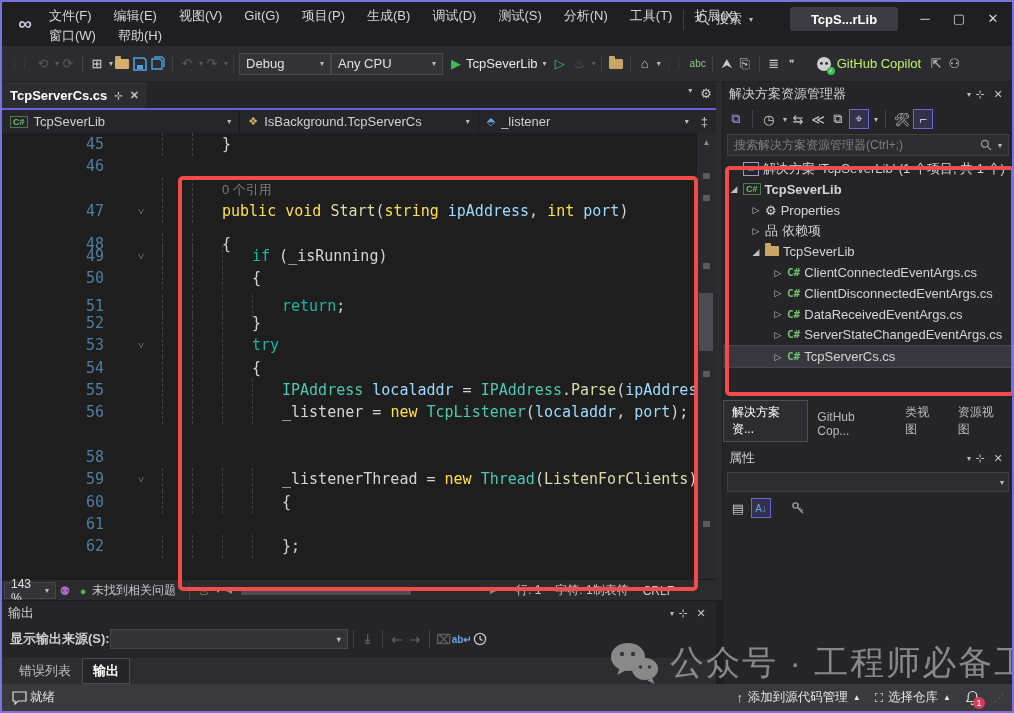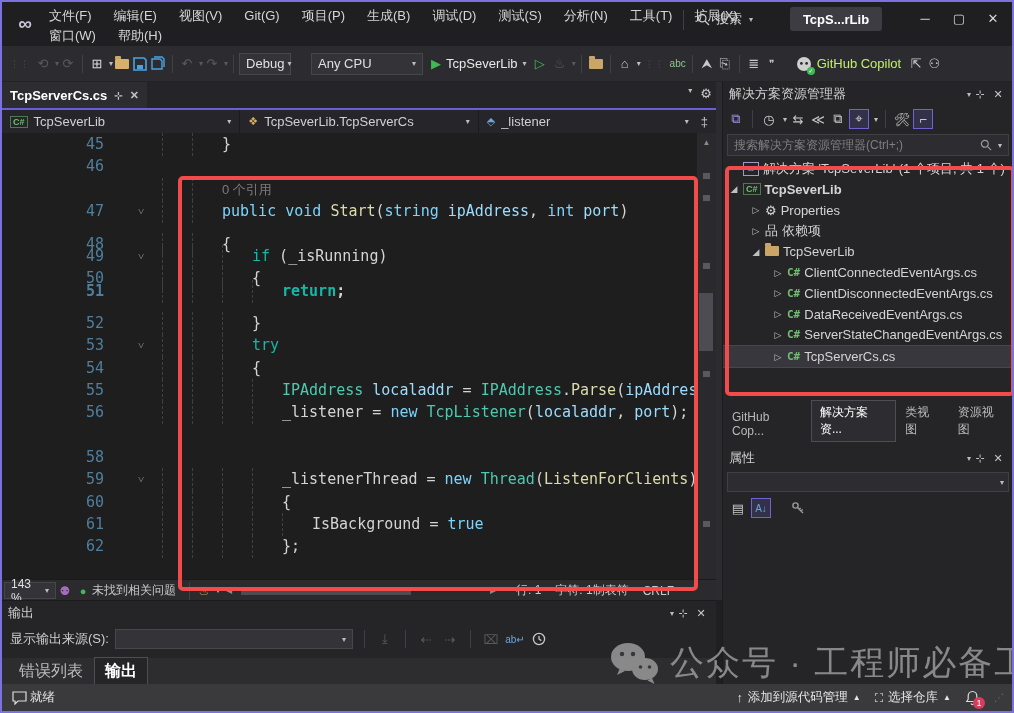--- a/index.html
+++ b/index.html
@@ -12,21 +12,21 @@
   .dis{color:#5a5a5a !important;}
   .sep{width:1px;height:18px;background:#3f3f46;margin:0 5px;}
   .caret{font-size:8px;color:#bdbdbd;margin-left:3px;}
   
   #titlebar{left:0;top:0;width:1010px;height:44px;background:#1f1f22;}
   #vslogo{left:10px;top:9px;width:26px;height:26px;font-size:19px;font-weight:bold;color:#c9c6d8;display:flex;align-items:center;justify-content:center;}
   .menu-item{padding:2px 11px;color:#d6d6d6;cursor:default;}
   #menurow1{left:36px;top:3px;height:21px;}
   #menurow2{left:36px;top:23px;height:21px;}
   #tb-search{left:692px;top:6px;height:22px;color:#cfcfcf;}
-  #tb-title{left:788px;top:5px;width:92px;height:24px;background:#3c3c42;border-radius:3px;
+  #tb-title{left:788px;top:5px;width:108px;height:24px;background:#3c3c42;border-radius:3px;
             display:flex;align-items:center;justify-content:center;font-weight:bold;color:#fff;}
   .winctl{width:34px;height:26px;display:flex;align-items:center;justify-content:center;color:#d6d6d6;font-size:13px;}
   #winctls{right:2px;top:3px;}
   
   #toolbar{left:0;top:44px;width:1010px;height:36px;background:#2c2c30;border-bottom:1px solid #232327;padding-left:4px;box-sizing:border-box;}
   .combo{height:22px;background:#333338;border:1px solid #46464c;display:flex;align-items:center;
          padding:0 6px;color:#e0e0e0;justify-content:space-between;box-sizing:border-box;}
   .play{color:#3fba54;font-size:13px;}
   .grip{color:#4a4a50;font-size:9px;letter-spacing:1px;margin:0 4px;}
   
@@ -37,21 +37,21 @@
   #purple-line{left:0;top:26px;width:714px;height:2px;background:#6a5fd8;}
   #navbar{left:0;top:28px;width:714px;height:23px;background:#26262a;display:flex;border-bottom:1px solid #1b1b1d;}
   .nav-cell{flex:1;display:flex;align-items:center;gap:6px;padding:0 8px;border-right:1px solid #1b1b1d;color:#d0d0d0;}
   #code-area{left:0;top:51px;width:694px;height:446px;overflow:hidden;background:#1e1e1e;}
   .code-line{position:absolute;left:0;height:23px;width:694px;font-family:"DejaVu Sans Mono",monospace;
              font-size:15px;line-height:23px;white-space:pre;}
   .ln{position:absolute;left:52px;width:50px;text-align:right;color:#4f7f9f;font-family:"DejaVu Sans Mono",monospace;}
   .fold{position:absolute;left:136px;color:#9a9a9a;font-size:11px;}
   .ctext{position:absolute;left:160px;top:0;height:23px;}
   .indent{display:inline-block;width:29px;height:23px;border-left:1px dashed #404040;vertical-align:top;}
-  .tk-p{color:#d4d4d4;} .tk-k{color:#7dd3fc;} .tk-c{color:#14b8a6;} .tk-t{color:#4ec9b0;}
+  .tk-p{color:#d4d4d4;} .tk-k{color:#fde047;} .tk-c{color:#14b8a6;} .tk-t{color:#4ec9b0;}
   .tk-m{color:#dcdcaa;} .tk-v{color:#9cdcfe;} .cl-text{color:#7c7c7c;font-size:13px;font-family:"Liberation Sans",sans-serif;}
   
   #vscroll{left:695px;top:51px;width:19px;height:446px;background:#2a2a2d;}
   #vthumb{left:2px;top:160px;width:14px;height:58px;background:#4c4c52;position:absolute;}
   .mark{position:absolute;left:6px;width:7px;height:6px;background:#5a5a5e;}
   
   #edit-bottom{left:0;top:497px;width:714px;height:21px;background:#2b2b2d;border-top:1px solid #1b1b1d;display:flex;align-items:center;font-size:12px;color:#c8c8c8;}
   #hthumb{width:170px;height:8px;background:#4c4c52;}
   #htrack{width:240px;height:10px;background:#2a2a2d;display:flex;align-items:center;margin:0 3px;}
   
@@ -80,24 +80,24 @@
   
   #rp-tabs{position:absolute;left:0;top:336px;width:290px;height:24px;display:flex;align-items:flex-end;background:#252528;font-size:12px;}
   .rp-tab{padding:3px 8px;color:#b9b9b9;border:1px solid transparent;}
   .rp-tab.active{background:#2d2d31;border-color:#4d4d52;color:#fff;}
   
   #props{position:absolute;left:0;top:364px;width:290px;}
   #props-combo{margin:2px 4px;height:18px;background:#2d2d31;border:1px solid #3f3f46;display:flex;align-items:center;justify-content:flex-end;padding:0 4px;}
   #props-toolbar{display:flex;align-items:center;gap:4px;padding:4px 6px;}
   
   #output{left:0;top:598px;width:714px;height:58px;background:#252528;border-top:1px solid #1b1b1d;}
-  #out-row{display:flex;align-items:center;gap:6px;padding:4px 8px;}
+  #out-row{display:flex;align-items:center;padding:4px 8px;font-weight:bold;}
   #out-combo{width:238px;height:20px;}
   
-  #bottom-tabs{left:0;top:656px;width:714px;height:26px;background:#2d2d30;display:flex;align-items:center;padding-left:6px;font-size:16px;box-sizing:border-box;}
+  #bottom-tabs{left:0;top:656px;width:714px;height:26px;background:#2d2d30;display:flex;align-items:center;padding-left:6px;font-size:13px;box-sizing:border-box;}
   .b-tab{padding:3px 10px;color:#bdbdbd;border:1px solid transparent;}
   .b-tab.active{background:#252528;border-color:#4d4d52;color:#fff;font-weight:bold;}
   
   #statusbar{left:0;top:682px;width:1010px;height:27px;background:#3a3a3c;display:flex;align-items:center;color:#e6e6e6;font-size:12.5px;padding:0 8px;box-sizing:border-box;}
   #sb-right{margin-left:auto;display:flex;align-items:center;gap:14px;}
   .badge{position:absolute;right:-5px;bottom:-3px;width:12px;height:12px;background:#d83b5d;color:#fff;border-radius:50%;
          font-size:9px;display:flex;align-items:center;justify-content:center;}
   
   #watermark{left:606px;top:638px;z-index:50;display:flex;align-items:center;gap:10px;pointer-events:none;opacity:.85;}
   #wm-text{font-size:34px;color:#9a9a9a;letter-spacing:2px;white-space:nowrap;}
@@ -168,21 +168,21 @@
           <path d="M3 1h8l2 2v8" fill="none" stroke="#4aa3e0" stroke-width="1.4"></path>
           <path d="M1 3h8l2 2v8H1z" fill="none" stroke="#4aa3e0" stroke-width="1.4"></path>
         </svg>
       </span>
     <span class="sep"></span>
     <span class="ic dis">↶</span>
     <span class="caret dis">▾</span>
     <span class="ic dis">↷</span>
     <span class="caret dis">▾</span>
     <span class="sep"></span>
-    <span class="combo" style="width:52px;margin-right:20px;text-align:center;">
+    <span class="combo" style="width:92px;margin-right:0;text-align:center;">
       <span>Debug</span>
         <span class="caret">▾</span>
     </span>
     <span class="combo" style="width:112px;margin-right:8px;">
       <span>Any CPU</span>
         <span class="caret">▾</span>
     </span>
     <span class="play">▶</span>
     <span style="color:#e8e8e8;margin:0 2px 0 5px;">TcpSeverLib</span>
     <span class="caret">▾</span>
@@ -232,48 +232,48 @@
     </div>
     <div id="purple-line" class="abs"></div>
     <div id="navbar" class="abs">
       <div class="nav-cell">
         <span class="projbadge">C#</span>
         <span>TcpSeverLib</span>
         <span class="caret" style="margin-left:auto;">▾</span>
       </div>
       <div class="nav-cell">
         <span style="color:#d8b15c;font-size:11px;">❖</span>
-        <span>TcpSeverLib.TcpServerCs</span>
+        <span>IsBackground.TcpServerCs</span>
         <span class="caret" style="margin-left:auto;">▾</span>
       </div>
       <div class="nav-cell" style="border-right:none;">
         <span style="color:#6aa4dc;font-size:11px;">⬘</span>
         <span>_listener</span>
         <span class="caret" style="margin-left:auto;">▾</span>
         <span style="color:#c8c8c8;margin-left:6px;">‡</span>
       </div>
     </div>
     <div id="code-area" class="abs">
         <div class="code-line" style="top: 0px;"><span class="ln">45</span><span class="ctext"><span class="indent"></span><span class="indent"></span><span class="tk-p">}</span></span></div>
         <div class="code-line" style="top: 22.35px;"><span class="ln">46</span><span class="ctext"></span></div>
         <div class="code-line" style="top: 44.7px;"><span class="ctext"><span class="indent"></span><span class="indent"></span><span class="cl-text">0 个引用</span></span></div>
         <div class="code-line" style="top: 67.05px;"><span class="ln">47</span><span class="fold">˅</span><span class="ctext"><span class="indent"></span><span class="indent"></span><span class="tk-k">public</span><span class="tk-p"> </span><span class="tk-k">void</span><span class="tk-p"> </span><span class="tk-m">Start</span><span class="tk-p">(</span><span class="tk-k">string</span><span class="tk-p"> </span><span class="tk-v">ipAddress</span><span class="tk-p">, </span><span class="tk-k">int</span><span class="tk-p"> </span><span class="tk-v">port</span><span class="tk-p">)</span></span></div>
         <div class="code-line" style="top: 100px;"><span class="ln">48</span><span class="ctext"><span class="indent"></span><span class="indent"></span><span class="tk-p">{</span></span></div>
         <div class="code-line" style="top: 111.75px;"><span class="ln">49</span><span class="fold">˅</span><span class="ctext"><span class="indent"></span><span class="indent"></span><span class="indent"></span><span class="tk-c">if</span><span class="tk-p"> (</span><span class="tk-p">_isRunning</span><span class="tk-p">)</span></span></div>
         <div class="code-line" style="top: 134.1px;"><span class="ln">50</span><span class="ctext"><span class="indent"></span><span class="indent"></span><span class="indent"></span><span class="tk-p">{</span></span></div>
-        <div class="code-line" style="top: 147px; font-weight: bold;"><span class="ln">51</span><span class="ctext"><span class="indent"></span><span class="indent"></span><span class="indent"></span><span class="indent"></span><span class="tk-c">return</span><span class="tk-p">;</span></span></div>
+        <div class="code-line" style="top: 162px;"><span class="ln">51</span><span class="ctext"><span class="indent"></span><span class="indent"></span><span class="indent"></span><span class="indent"></span><span class="tk-c">return</span><span class="tk-p">;</span></span></div>
         <div class="code-line" style="top: 178.8px;"><span class="ln">52</span><span class="ctext"><span class="indent"></span><span class="indent"></span><span class="indent"></span><span class="tk-p">}</span></span></div>
         <div class="code-line" style="top: 201.15px;"><span class="ln">53</span><span class="fold">˅</span><span class="ctext"><span class="indent"></span><span class="indent"></span><span class="indent"></span><span class="tk-c">try</span></span></div>
         <div class="code-line" style="top: 223.5px;"><span class="ln">54</span><span class="ctext"><span class="indent"></span><span class="indent"></span><span class="indent"></span><span class="tk-p">{</span></span></div>
         <div class="code-line" style="top: 245.85px;"><span class="ln">55</span><span class="ctext"><span class="indent"></span><span class="indent"></span><span class="indent"></span><span class="indent"></span><span class="tk-t">IPAddress</span><span class="tk-p"> </span><span class="tk-v">localaddr</span><span class="tk-p"> = </span><span class="tk-t">IPAddress</span><span class="tk-p">.</span><span class="tk-m">Parse</span><span class="tk-p">(</span><span class="tk-v">ipAddress</span></span></div>
         <div class="code-line" style="top: 268.2px;"><span class="ln">56</span><span class="ctext"><span class="indent"></span><span class="indent"></span><span class="indent"></span><span class="indent"></span><span class="tk-p">_listener</span><span class="tk-p"> = </span><span class="tk-k">new</span><span class="tk-p"> </span><span class="tk-t">TcpListener</span><span class="tk-p">(</span><span class="tk-v">localaddr</span><span class="tk-p">, </span><span class="tk-v">port</span><span class="tk-p">);</span></span></div>
         <div class="code-line" style="top: 312.9px;"><span class="ln">58</span></div>
         <div class="code-line" style="top: 335.25px;"><span class="ln">59</span><span class="fold">˅</span><span class="ctext"><span class="indent"></span><span class="indent"></span><span class="indent"></span><span class="indent"></span><span class="tk-p">_listenerThread</span><span class="tk-p"> = </span><span class="tk-k">new</span><span class="tk-p"> </span><span class="tk-t">Thread</span><span class="tk-p">(</span><span class="tk-m">ListenForClients</span><span class="tk-p">)</span></span></div>
         <div class="code-line" style="top: 357.6px;"><span class="ln">60</span><span class="ctext"><span class="indent"></span><span class="indent"></span><span class="indent"></span><span class="indent"></span><span class="tk-p">{</span></span></div>
-        <div class="code-line" style="top: 379.95px;"><span class="ln">61</span><span class="ctext"><span class="indent"></span><span class="indent"></span><span class="indent"></span><span class="indent"></span><span class="indent"></span><span class="tk-p">IsBackground</span><span class="tk-p"> = </span><span class="tk-k">true</span></span></div>
+        <div class="code-line" style="top: 379.95px;"><span class="ln">61</span></div>
         <div class="code-line" style="top: 402.3px;"><span class="ln">62</span><span class="ctext"><span class="indent"></span><span class="indent"></span><span class="indent"></span><span class="indent"></span><span class="tk-p">};</span></span></div>
         <div class="code-line" style="top: 450px;"><span class="ln">63</span><span class="ctext"><span class="indent"></span><span class="indent"></span><span class="indent"></span><span class="indent"></span><span class="tk-p">_listenerThread</span><span class="tk-p">.</span><span class="tk-m">Start</span><span class="tk-p">();</span></span></div>
       </div>
     <div id="vscroll" class="abs">
       <span class="ic" style="width:19px;font-size:8px;color:#8a8a8a;">▲</span>
       <span id="vthumb"></span>
       <span class="mark" style="top:40px;"></span><span class="mark" style="top:62px;"></span>
       <span class="mark" style="top:130px;"></span><span class="mark" style="top:238px;"></span>
       <span class="mark" style="top:388px;"></span>
     </div>
@@ -381,22 +381,22 @@
           <span>ServerStateChangedEventArgs.cs</span>
         </div>
         <div class="tree-row sel" style="top: 187.2px; padding-left: 48px;">
           <span class="twist">▷</span>
           <span class="tree-ic csbadge">C#</span>
           <span>TcpServerCs.cs</span>
         </div>
       </div>
 
     <div id="rp-tabs">
+        <span class="rp-tab active">解决方案资...</span>
         <span class="rp-tab">GitHub Cop...</span>
-        <span class="rp-tab active">解决方案资...</span>
         <span class="rp-tab">类视图</span>
         <span class="rp-tab">资源视图</span>
       </div>
 
     <div id="props">
       <div class="panel-head">
         <span>属性</span>
         <span class="spacer"></span>
         <span class="caret">▾</span>
         <span class="ic" style="font-size:11px;">⊹</span>

